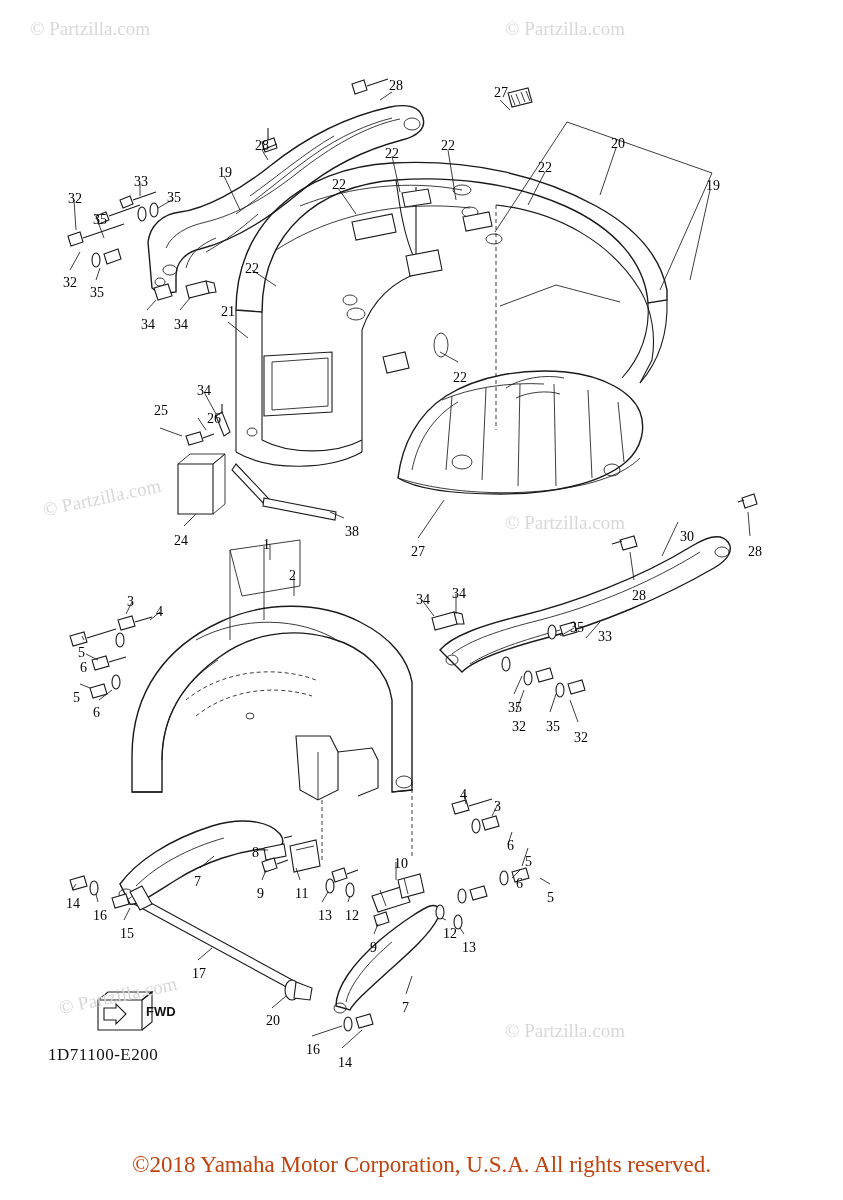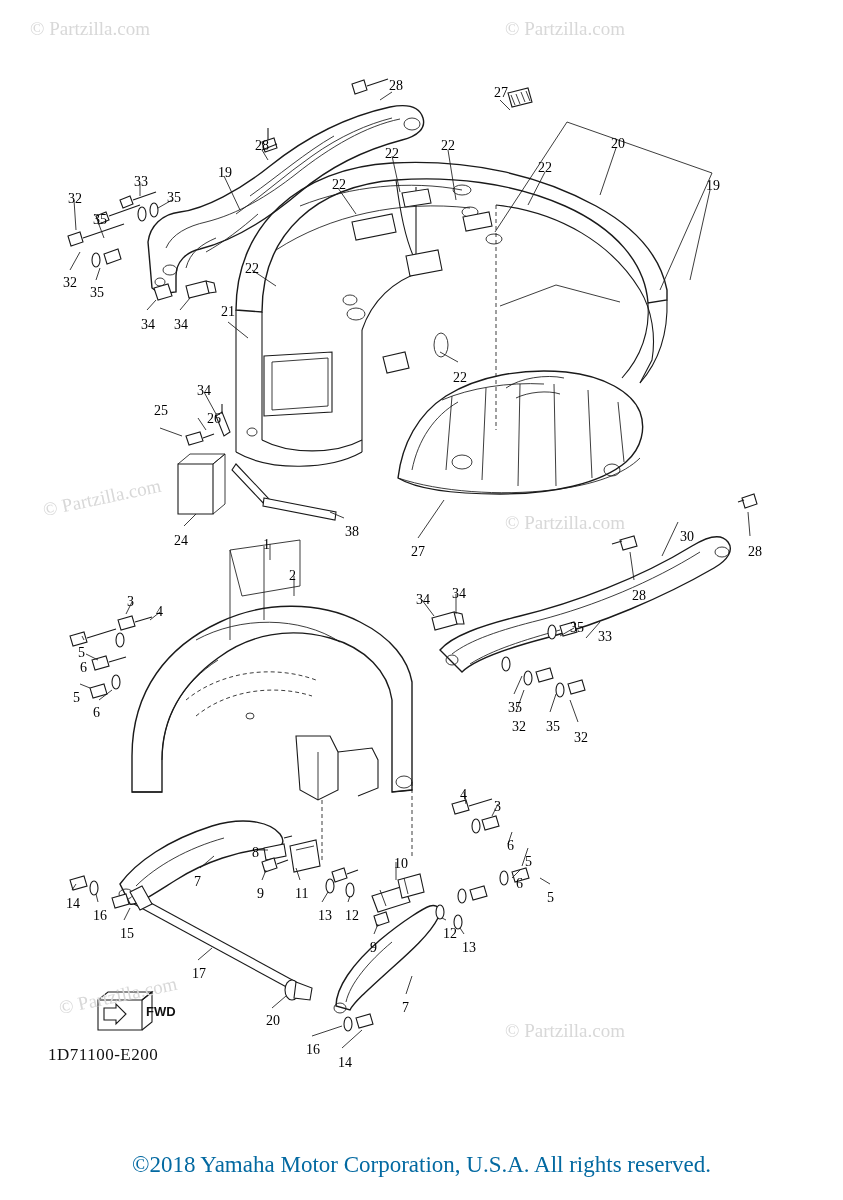--- a/index.html
+++ b/index.html
@@ -2,21 +2,21 @@
 <html><head>
 <meta charset="utf-8">
 <style>
   html,body{margin:0;padding:0;background:#ffffff;}
   body{width:843px;height:1200px;position:relative;font-family:"Liberation Serif",serif;color:#111;overflow:hidden;}
   #stage{position:absolute;inset:0;}
   .wm{position:absolute;color:#d8d8d8;font-family:"Liberation Serif",serif;font-size:19px;white-space:nowrap;user-select:none;}
   .callout{position:absolute;font-family:"Liberation Serif",serif;font-size:14px;color:#000;white-space:nowrap;}
   .partcode{position:absolute;font-family:"Liberation Serif",serif;font-size:17px;letter-spacing:.5px;}
   .fwd{position:absolute;font-family:"Liberation Sans",sans-serif;font-weight:bold;font-size:13px;padding-left:36px;}
-  .footer{position:absolute;left:0;right:0;bottom:22px;text-align:center;font-family:"Liberation Serif",serif;font-size:23px;color:#0369a1;}
+  .footer{position:absolute;left:0;right:0;bottom:22px;text-align:center;font-family:"Liberation Serif",serif;font-size:23px;color:#c2410c;}
   svg{position:absolute;left:0;top:0;}
   .ln{fill:none;stroke:#1a1a1a;stroke-width:1.1;}
   .ln2{fill:none;stroke:#1a1a1a;stroke-width:1.4;}
   .thin{fill:none;stroke:#1a1a1a;stroke-width:0.85;}
   .dash{fill:none;stroke:#1a1a1a;stroke-width:0.85;stroke-dasharray:4 3;}
   .lead{fill:none;stroke:#1a1a1a;stroke-width:0.85;}
   .wht{fill:#ffffff;stroke:#1a1a1a;stroke-width:1.1;}
 </style>
 </head>
 <body>

